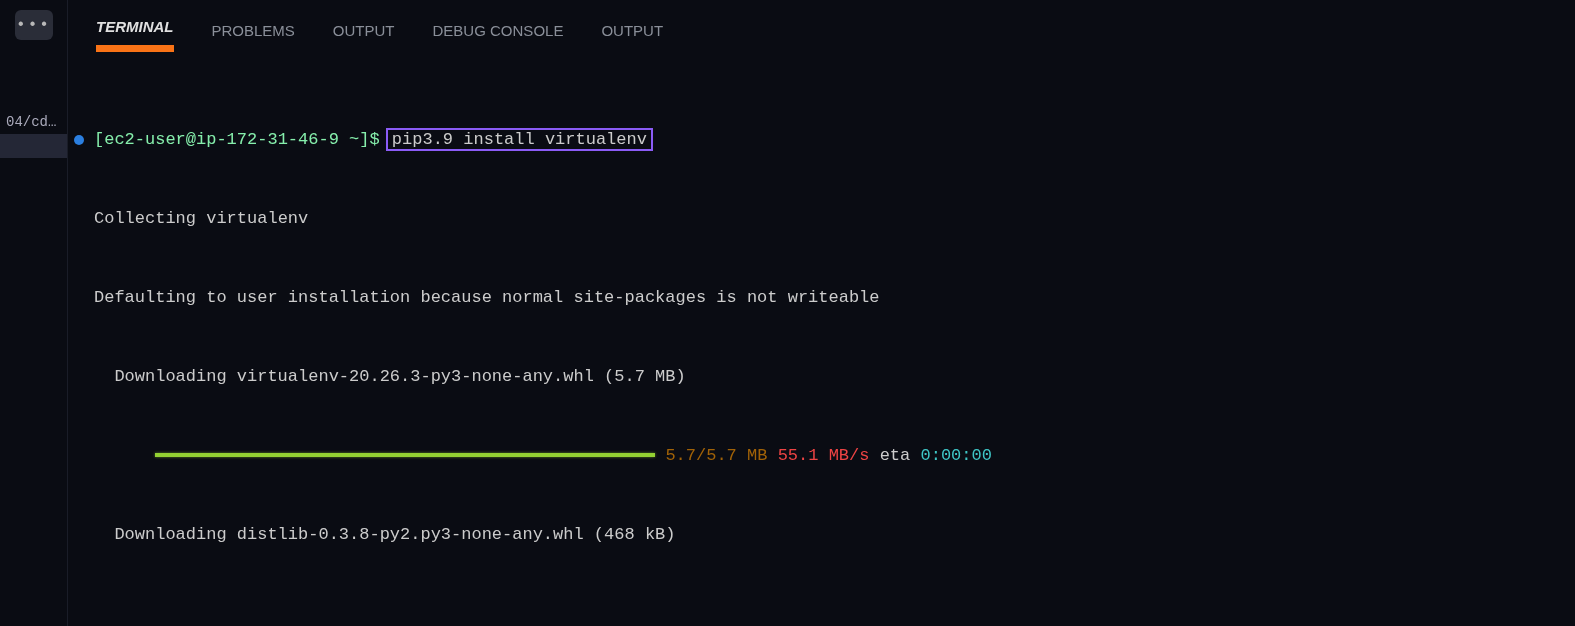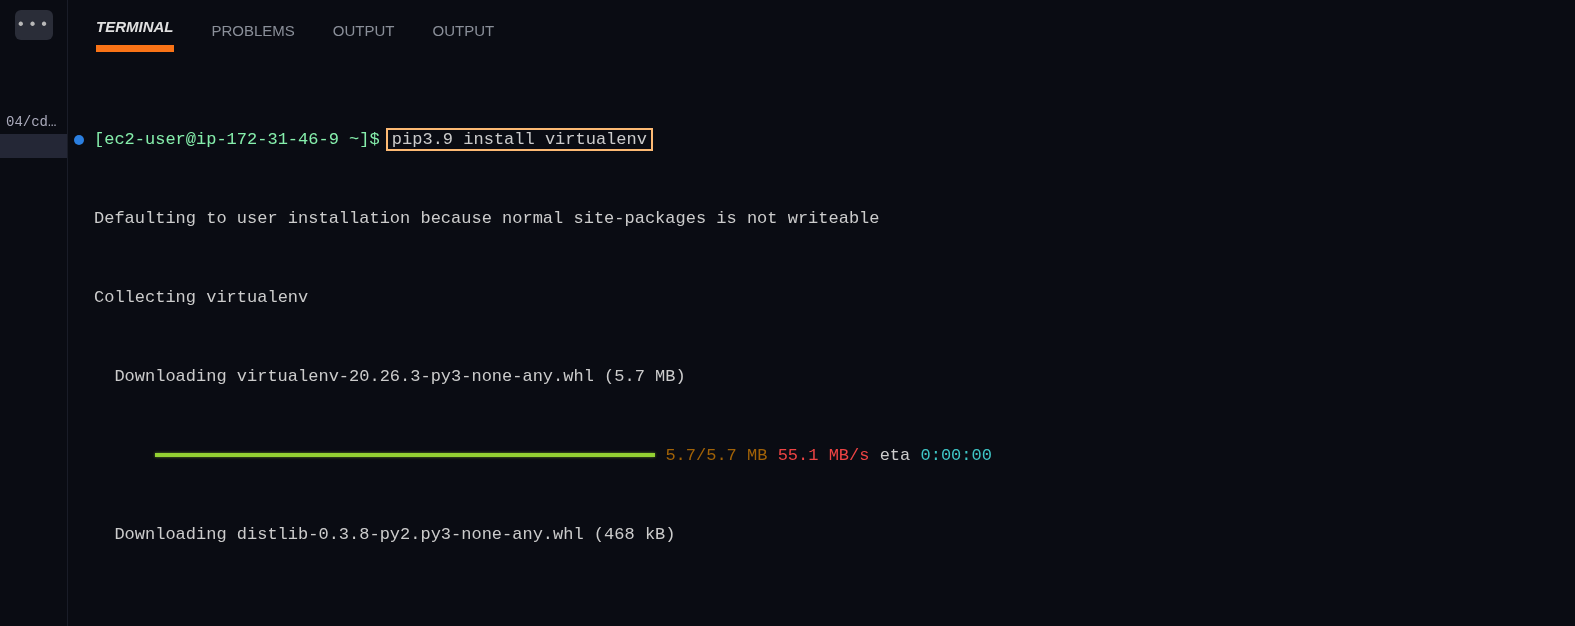--- a/index.html
+++ b/index.html
@@ -79,21 +79,21 @@
   .bullet-blue::before {
     content: "";
     position: absolute;
     left: 2px; top: 8px;
     width: 10px; height: 10px;
     background: #2b7fe0;
     border-radius: 50%;
   }
   .prompt { color: #86efac; }
   .hl-box {
-    border: 2px solid #fdba74;
+    border: 2px solid #8b5cf6;
     padding: 0 4px;
     margin: 0 -4px;
   }
   .bar {
     display: inline-block;
     height: 4px;
     background: #93d132;
     vertical-align: middle;
     box-shadow: 0 0 3px rgba(147,209,50,0.6);
   }
@@ -110,27 +110,28 @@
     <div class="file">04/cd…</div>
     <div class="file sel">&nbsp;</div>
   </div>
 </div>
 
 <div class="main">
   <div class="tabs">
     <div class="tab active">TERMINAL</div>
     <div class="tab">PROBLEMS</div>
     <div class="tab">OUTPUT</div>
+    <div class="tab">DEBUG CONSOLE</div>
     <div class="tab">OUTPUT</div>
   </div>
 
   <div class="term">
     <span class="line bullet-blue"><span class="prompt">[ec2-user@ip-172-31-46-9 ~]$ </span><span class="hl-box">pip3.9 install virtualenv</span></span>
+    <span class="line">Collecting virtualenv</span>
     <span class="line">Defaulting to user installation because normal site-packages is not writeable</span>
-    <span class="line">Collecting virtualenv</span>
     <span class="line indent1">Downloading virtualenv-20.26.3-py3-none-any.whl (5.7 MB)</span>
     <span class="line indent3"><span class="bar" style="width:500px"></span> <span class="green">5.7/5.7 MB</span> <span class="red">55.1 MB/s</span><span> eta </span><span class="cyan">0:00:00</span></span>
     <span class="line indent1">Downloading distlib-0.3.8-py2.py3-none-any.whl (468 kB)</span>
     
     
     
     
     
     
     

